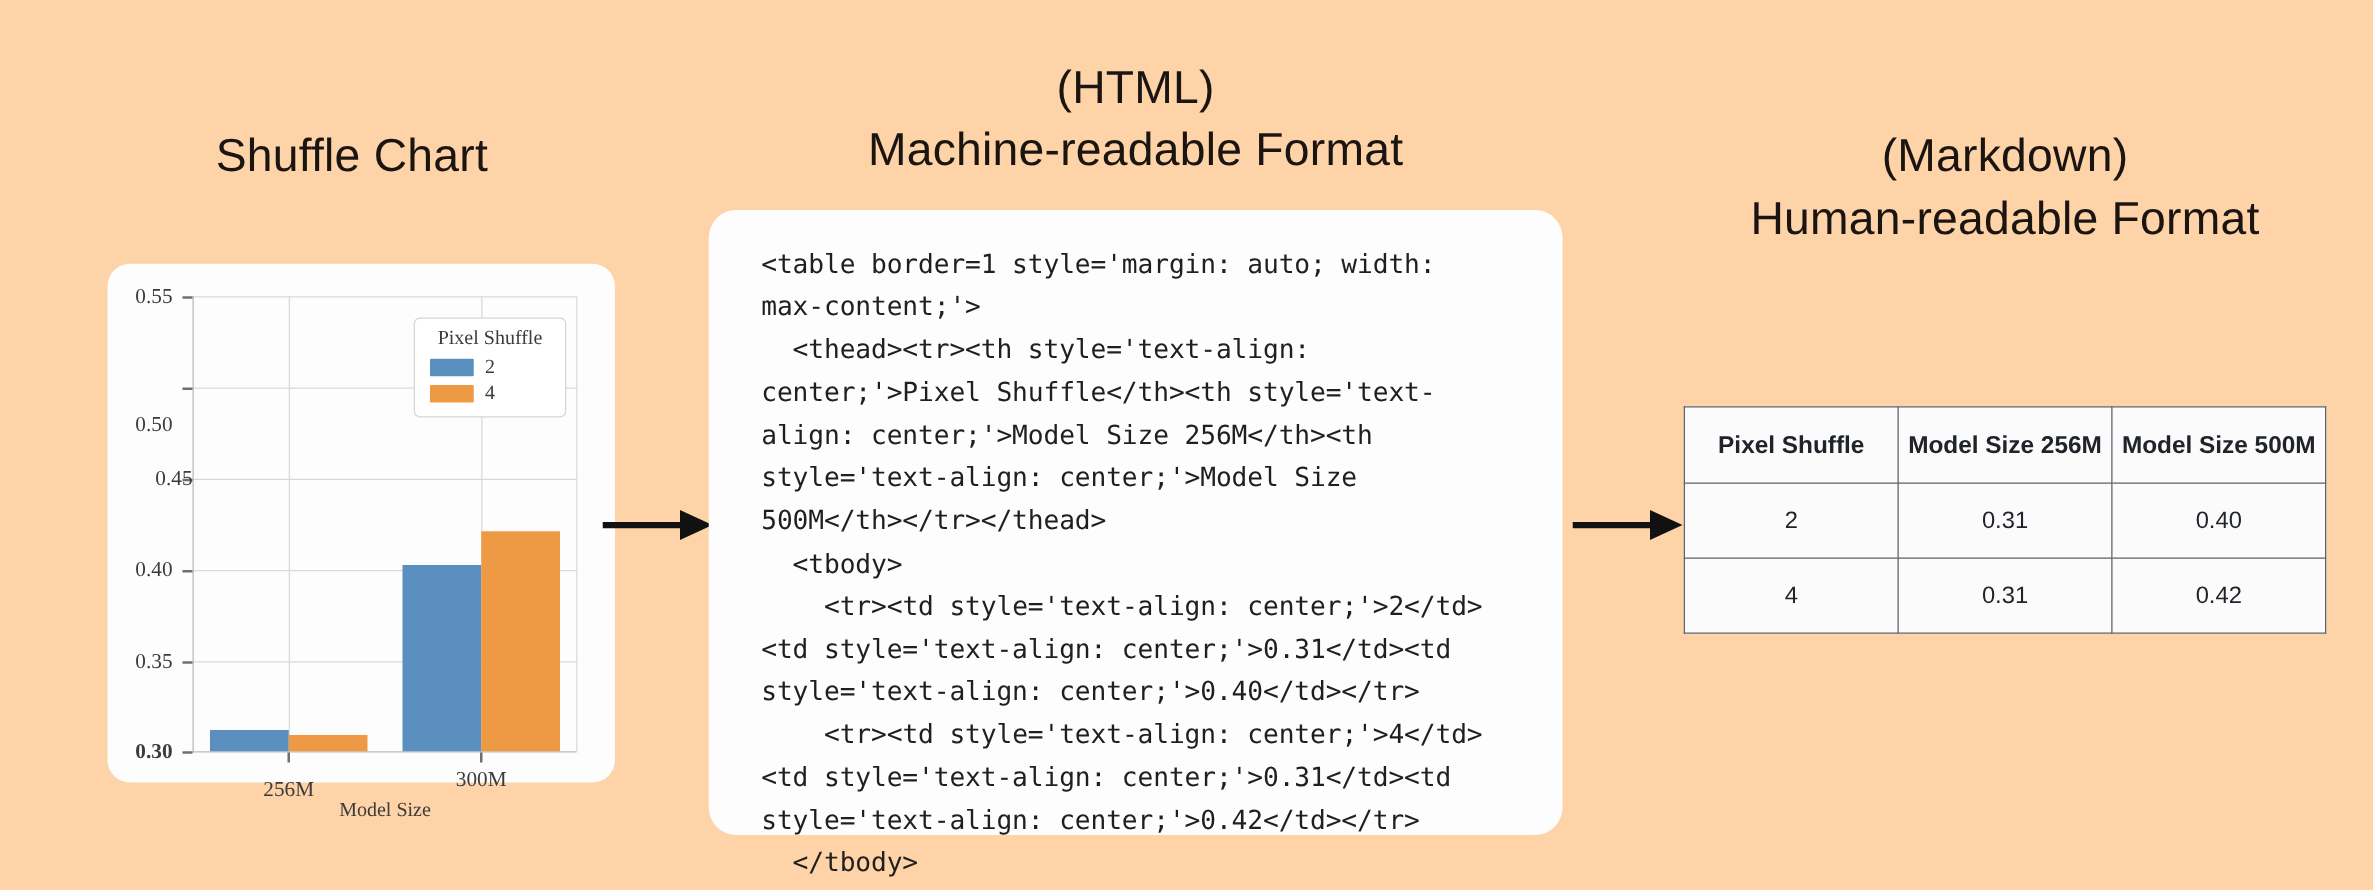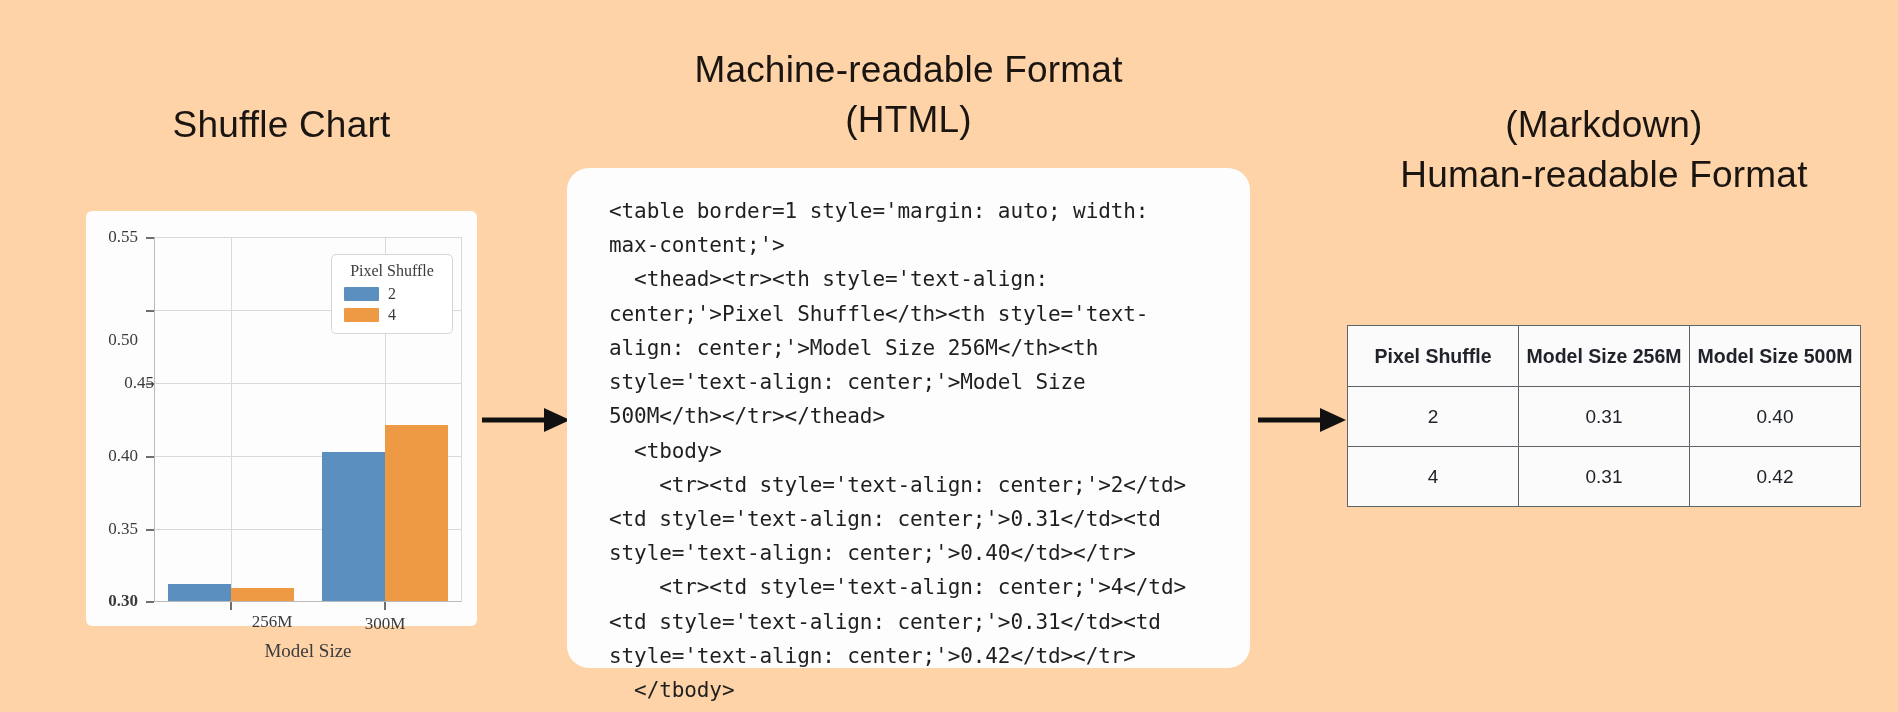--- a/index.html
+++ b/index.html
@@ -29,41 +29,42 @@
   .panel-title .t-line { display: block; }
 
   
   #chart-card {
     position: absolute;
     left: 86px;
     top: 211px;
     width: 391px;
     height: 415px;
     background: #fdfdfd;
-    border-radius: 6px;
+    border-radius: 18px;
+    padding-left: 15px;
   }
   #chart-plot {
     position: absolute;
     left: 0; top: 0;
     width: 391px;
     height: 415px;
   }
   .tick-label {
     position: absolute;
     font-family: "Liberation Serif", serif;
     font-size: 17px;
     color: #3b3b3b;
     white-space: nowrap;
   }
   .ytick-label { right: 0; transform: translateY(-50%); text-align: right; }
   .xtick-label { transform: translateX(-50%); }
   .axis-title {
     position: absolute;
     font-family: "Liberation Serif", serif;
-    font-size: 19px;
+    font-size: 16px;
     color: #3b3b3b;
     transform: translateX(-50%);
     white-space: nowrap;
   }
   .gridline {
     position: absolute;
     background: #d9d9d9;
     height: 1px;
   }
   .vgridline {
@@ -212,21 +213,21 @@
 
     <div class="bar" style="left:82px; top:373px; width:63px; height:17px; background:#5b8fc0;"></div>
     <div class="bar" style="left:145px; top:377px; width:63px; height:13px; background:#ee9a45;"></div>
 
     <div class="bar" style="left:236px; top:241px; width:63px; height:149px; background:#5b8fc0;"></div>
     <div class="bar" style="left:299px; top:214px; width:63px; height:176px; background:#ee9a45;"></div>
 
     <div class="tick-mark" style="left:144px; top:391px; width:2px; height:8px;"></div>
     <div class="tick-mark" style="left:298px; top:391px; width:2px; height:8px;"></div>
 
-    <div class="tick-label xtick-label" style="left:145px; top:401px;margin-left:41px;">256M</div>
+    <div class="tick-label xtick-label" style="left:145px; top:411px;">256M</div>
     <div class="tick-label xtick-label" style="left:299px; top:403px;">300M</div>
 
     <div class="axis-title" style="left:222px; top:429px;">Model Size</div>
 
     <div id="chart-legend" style="left:245px; top:43px; width:122px;">
       <div class="legend-title">Pixel Shuffle</div>
       <div class="legend-row">
         <span class="legend-swatch" style="background:#5b8fc0;"></span>
         <span class="legend-text">2</span>
       </div>
@@ -238,22 +239,22 @@
 
   </div>
 </div>
 
 <svg class="arrow" style="left:482px; top:400px;" width="90" height="40" viewBox="0 0 90 40">
   <line x1="0" y1="20" x2="66" y2="20" stroke="#111111" stroke-width="5"></line>
   <polygon points="62,8 88,20 62,32" fill="#111111"></polygon>
 </svg>
 
 <div class="panel-title" style="left:567px; top:45px; width:683px;">
+  <span class="t-line">(HTML)</span>
   <span class="t-line">Machine-readable Format</span>
-  <span class="t-line">(HTML)</span>
 </div>
 
 <div id="code-card">
   <div id="code-block">&lt;table border=1 style='margin: auto; width: max-content;'&gt;
   &lt;thead&gt;&lt;tr&gt;&lt;th style='text-align: center;'&gt;Pixel Shuffle&lt;/th&gt;&lt;th style='text-align: center;'&gt;Model Size 256M&lt;/th&gt;&lt;th style='text-align: center;'&gt;Model Size 500M&lt;/th&gt;&lt;/tr&gt;&lt;/thead&gt;
   &lt;tbody&gt;
     &lt;tr&gt;&lt;td style='text-align: center;'&gt;2&lt;/td&gt;&lt;td style='text-align: center;'&gt;0.31&lt;/td&gt;&lt;td style='text-align: center;'&gt;0.40&lt;/td&gt;&lt;/tr&gt;
     &lt;tr&gt;&lt;td style='text-align: center;'&gt;4&lt;/td&gt;&lt;td style='text-align: center;'&gt;0.31&lt;/td&gt;&lt;td style='text-align: center;'&gt;0.42&lt;/td&gt;&lt;/tr&gt;
   &lt;/tbody&gt;
 &lt;/table&gt;</div>

